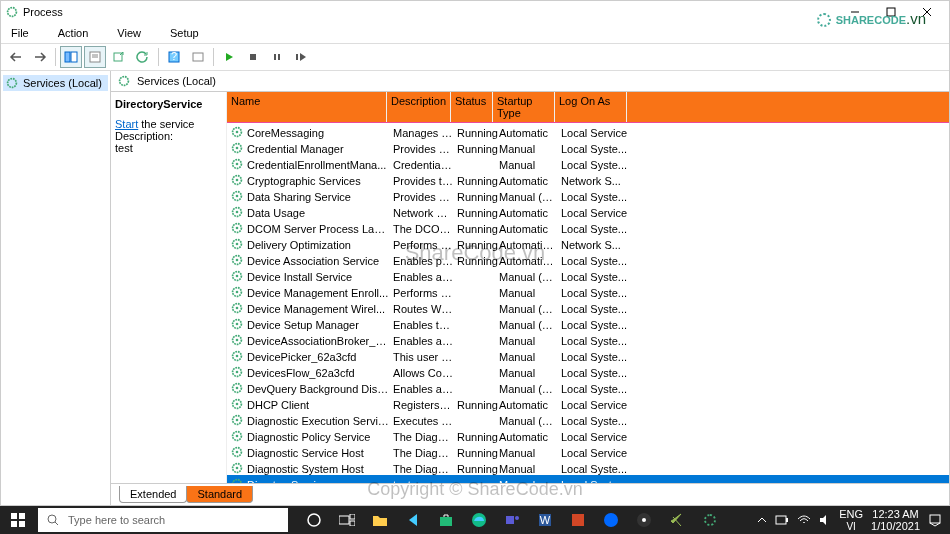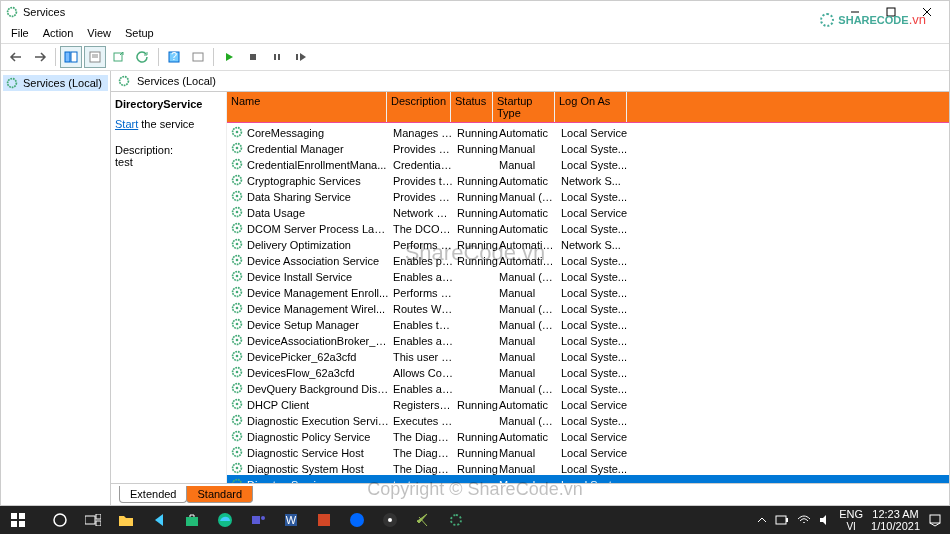--- a/index.html
+++ b/index.html
@@ -2,36 +2,36 @@
 <html><head>
 <meta charset="utf-8">
 <style>
 * { margin:0; padding:0; box-sizing:border-box; font-family:'Segoe UI',Tahoma,sans-serif; font-size:11px; }
 body { background:#fff; width:950px; height:534px; overflow:hidden; position:relative; }
 .win { display:flex; flex-direction:column; height:506px; background:#fff; border:1px solid #ccc; }
 .titlebar { display:flex; align-items:center; height:22px; padding:0 4px; }
 .titlebar .ico { width:14px; height:14px; margin-right:4px; }
 .titlebar .spacer { flex:1; }
 .titlebar .wbtn { width:36px; height:22px; display:flex; align-items:center; justify-content:center; }
-.menubar { display:flex; gap:2px; padding:2px 4px; }
+.menubar { display:flex; gap:17px; padding:2px 4px; }
 .menubar span { padding:2px 6px; }
 .toolbar { display:flex; align-items:center; height:28px; padding:0 4px; border-top:1px solid #ddd; border-bottom:1px solid #ddd; gap:2px; }
 .tbtn { width:22px; height:22px; display:flex; align-items:center; justify-content:center; border:1px solid transparent; }
 .tbtn.b { border:1px solid #8aa; background:#e8f4f8; }
 .tsep { width:1px; height:18px; background:#ccc; margin:0 2px; }
 .body { flex:1; display:flex; min-height:0; }
 .tree { width:110px; border-right:1px solid #ccc; padding:4px 2px; }
 .tree-item { display:flex; align-items:center; gap:4px; padding:1px 2px; background:#d0e7ff; }
 .rpane { flex:1; display:flex; flex-direction:column; min-height:0; }
 .rhead { display:flex; align-items:center; padding:3px 6px; border-bottom:1px solid #ccc; gap:6px; }
 .rbody { flex:1; display:flex; min-height:0; }
 .detail { width:115px; padding:6px 4px; font-size:11px; }
 .detail .title { font-weight:bold; margin-bottom:8px; }
 .detail .link { color:#0066cc; text-decoration:underline; cursor:pointer; }
-.detail .desc-lbl { margin-top:14px; }
+.detail .desc-lbl { }
 .list { flex:1; display:flex; flex-direction:column; min-height:0; border-left:1px solid #eee; }
 .hdr { display:flex; background:#f97316; border-bottom:1px solid #ec4899; }
 .hdr div { padding:3px 4px; border-right:1px solid #eee; }
 .rows { flex:1; overflow-y:scroll; }
 .row { display:flex; align-items:flex-end; height:16px; white-space:nowrap; }
 .row.sel { background:#0078d7; color:#fff; }
 .row .ico { width:14px; height:14px; margin:0 3px; flex-shrink:0; }
 .c-name { width:142px; overflow:hidden; text-overflow:ellipsis; }
 .c-desc { width:64px; overflow:hidden; text-overflow:ellipsis; padding-left:4px; }
 .c-stat { width:42px; padding-left:4px; }
@@ -42,33 +42,33 @@
 .tab.a { background:#f97316; }
 .taskbar { position:absolute; bottom:0; left:0; right:0; height:28px; background:#222; display:flex; align-items:center; color:#fff; }
 .taskbar .start { width:36px; height:28px; display:flex; align-items:center; justify-content:center; }
 .taskbar .search { flex:0 0 250px; height:24px; background:#fff; color:#666; display:flex; align-items:center; padding:0 8px; margin:2px; font-size:12px; }
 .taskbar .apps { display:flex; gap:1px; margin-left:8px; }
 .taskbar .app { width:32px; height:28px; display:flex; align-items:center; justify-content:center; }
 .taskbar .tray { margin-left:auto; display:flex; align-items:center; gap:8px; padding-right:8px; font-size:11px; }
 .watermark { position:absolute; left:0; right:0; top:240px; text-align:center; font-size:22px; color:rgba(0,0,0,0.25); pointer-events:none; }
 .watermark2 { position:absolute; left:0; right:0; bottom:34px; text-align:center; font-size:18px; color:rgba(0,0,0,0.25); pointer-events:none; }
 .logo { position:absolute; top:10px; right:24px; font-weight:bold; font-size:16px; color:#4a9; pointer-events:none; }
-.logo .g { color:#ef4444; font-weight:normal; font-size:13px; }
+.logo .g { color:#14532d; font-weight:normal; font-size:15px; }
 .gear { display:inline-block; width:12px; height:12px; border:2px dotted #4a7; border-radius:50%; }
 svg { display:block; }
 </style>
 </head>
 <body>
 
 <div class="win">
   <div class="titlebar">
     <svg class="ico" viewBox="0 0 16 16">
         <circle cx="8" cy="8" r="5" fill="none" stroke="#4a7" stroke-width="2" stroke-dasharray="2 1"></circle>
       </svg>
-    <span>Services</span>
+    <span>Process</span>
     <div class="spacer"></div>
     <div class="wbtn">
         <svg width="10" height="10">
           <line x1="1" y1="5" x2="9" y2="5" stroke="#000"></line>
         </svg>
       </div>
     <div class="wbtn">
         <svg width="10" height="10">
           <rect x="1" y="1" width="8" height="8" fill="none" stroke="#000"></rect>
         </svg>
@@ -464,20 +464,27 @@
 </div>
 
 <div class="taskbar">
   <div class="start">
     <svg width="14" height="14">
         <rect x="0" y="0" width="6" height="6" fill="#fff"></rect>
         <rect x="8" y="0" width="6" height="6" fill="#fff"></rect>
         <rect x="0" y="8" width="6" height="6" fill="#fff"></rect>
         <rect x="8" y="8" width="6" height="6" fill="#fff"></rect>
       </svg>
+  </div>
+  <div class="search">
+    <svg width="14" height="14" style="margin-right:8px">
+        <circle cx="6" cy="6" r="4" fill="none" stroke="#666"></circle>
+        <line x1="9" y1="9" x2="12" y2="12" stroke="#666"></line>
+      </svg>
+    <span>Type here to search</span>
   </div>
   <div class="apps">
     <div class="app">
         <svg width="16" height="16">
           <circle cx="8" cy="8" r="6" fill="none" stroke="#fff" stroke-width="1.5"></circle>
         </svg>
       </div>
     <div class="app">
         <svg width="16" height="12">
           <rect x="0" y="2" width="10" height="8" fill="none" stroke="#fff"></rect>

